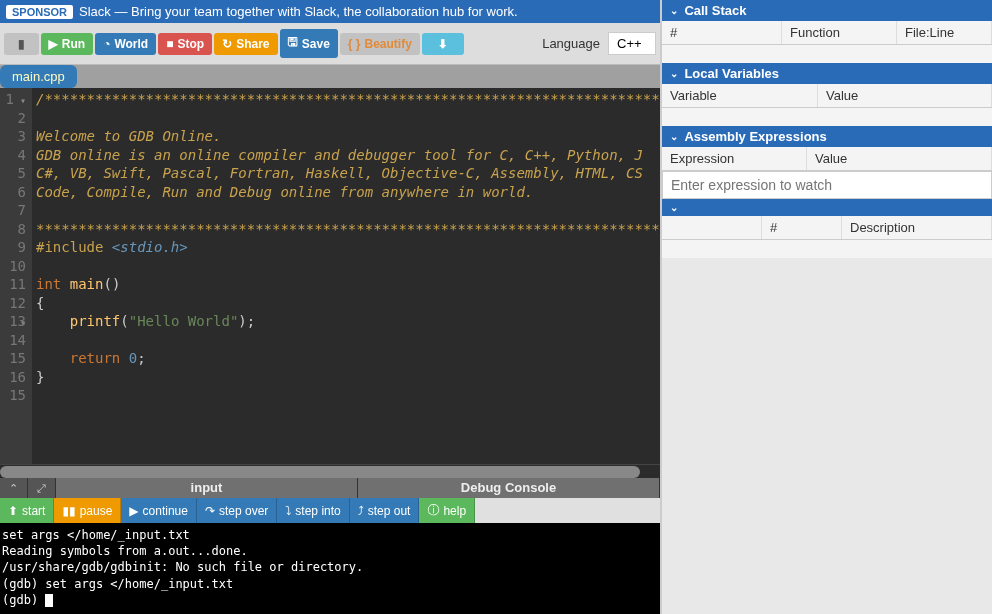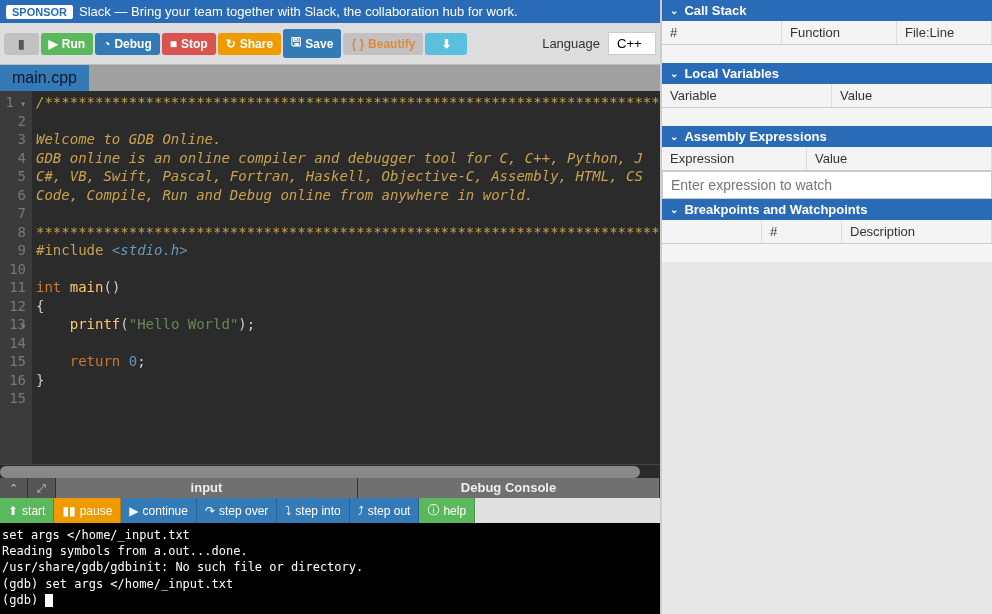--- a/index.html
+++ b/index.html
@@ -20,21 +20,21 @@
     .btn-green { background: #5cb85c; }
     .btn-blue { background: #337ab7; }
     .btn-red { background: #d9534f; }
     .btn-orange { background: #ee9a00; }
     .btn-cyan { background: #5bc0de; }
     .lang-label { margin-left: auto; color: #333; font-size: 13px; padding-right: 6px; }
     .lang-select { background: white; border: 1px solid #ccc; padding: 3px 8px; font-size: 13px; min-width: 48px; }
 
     
     .tab-bar { background: #a0a0a0; display: flex; }
-    .tab { background: #337ab7; color: #0f172a; padding: 4px 12px; font-size: 16px; cursor: pointer; }
+    .tab { background: #337ab7; color: #fef9c3; padding: 4px 12px; font-size: 13px; cursor: pointer; border-radius: 6px; }
 
     
     .editor { flex: 1; background: #2b2b2b; display: flex; position: relative; font-family: 'Monaco', 'Consolas', monospace; font-size: 14px; line-height: 1.3; overflow: hidden; }
     .gutter { background: #3b3b3b; color: #777; text-align: right; padding: 2px 6px 2px 4px; user-select: none; min-width: 32px; }
     .gutter div { height: 18.5px; }
     .code { flex: 1; padding: 2px 4px; white-space: pre; color: #ccc; }
     .code div { height: 18.5px; }
     .fold-marker { color: #888; font-size: 10px; display: inline; }
     .c-comment { color: #c8a24d; font-style: italic; }
     .c-pp { color: #c8a24d; }
@@ -86,21 +86,21 @@
     <div class="toolbar">
       <button class="btn btn-gray" style="padding:4px 14px;">
         <span>▮</span>
       </button>
       <button class="btn btn-green">
         <span>▶</span>
         <span>Run</span>
       </button>
       <button class="btn btn-blue">
         <span>◔</span>
-        <span>Debug</span>
+        <span>World</span>
       </button>
       <button class="btn btn-red">
         <span>■</span>
         <span>Stop</span>
       </button>
       <button class="btn btn-orange">
         <span>↻</span>
         <span>Share</span>
       </button>
       <button class="btn btn-blue">
@@ -204,38 +204,37 @@
       <div class="grid-cell" style="width:115px;">Function</div>
       <div class="grid-cell" style="flex:1;">File:Line</div>
     </div>
     <div class="panel-body"></div>
 
     <div class="panel-header">
       <span class="chevron">⌄</span>
       <span>Local Variables</span>
     </div>
     <div class="grid-header">
-      <div class="grid-cell" style="width:170px;">Variable</div>
+      <div class="grid-cell" style="width:156px;">Variable</div>
       <div class="grid-cell" style="flex:1;">Value</div>
     </div>
     <div class="panel-body"></div>
 
     <div class="panel-header">
       <span class="chevron">⌄</span>
       <span>Assembly Expressions</span>
     </div>
     <div class="grid-header">
       <div class="grid-cell" style="width:145px;">Expression</div>
       <div class="grid-cell" style="flex:1;">Value</div>
     </div>
     <input class="expr-input" placeholder="Enter expression to watch" style="">
 
     <div class="panel-header">
       <span class="chevron">⌄</span>
-      <span>Breakpoints and Watchpoints</span>
     </div>
     <div class="grid-header">
       <div class="grid-cell" style="width:100px;"></div>
       <div class="grid-cell" style="width:80px;">#</div>
       <div class="grid-cell" style="flex:1;">Description</div>
     </div>
     <div class="panel-body"></div>
 
     <div class="right-filler"></div>
   </div>

